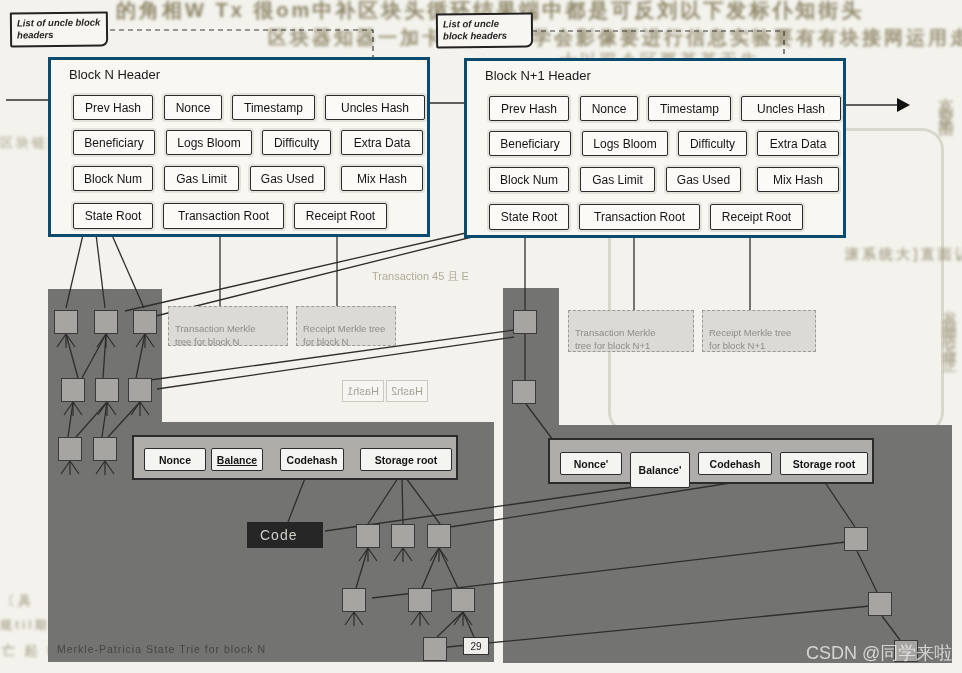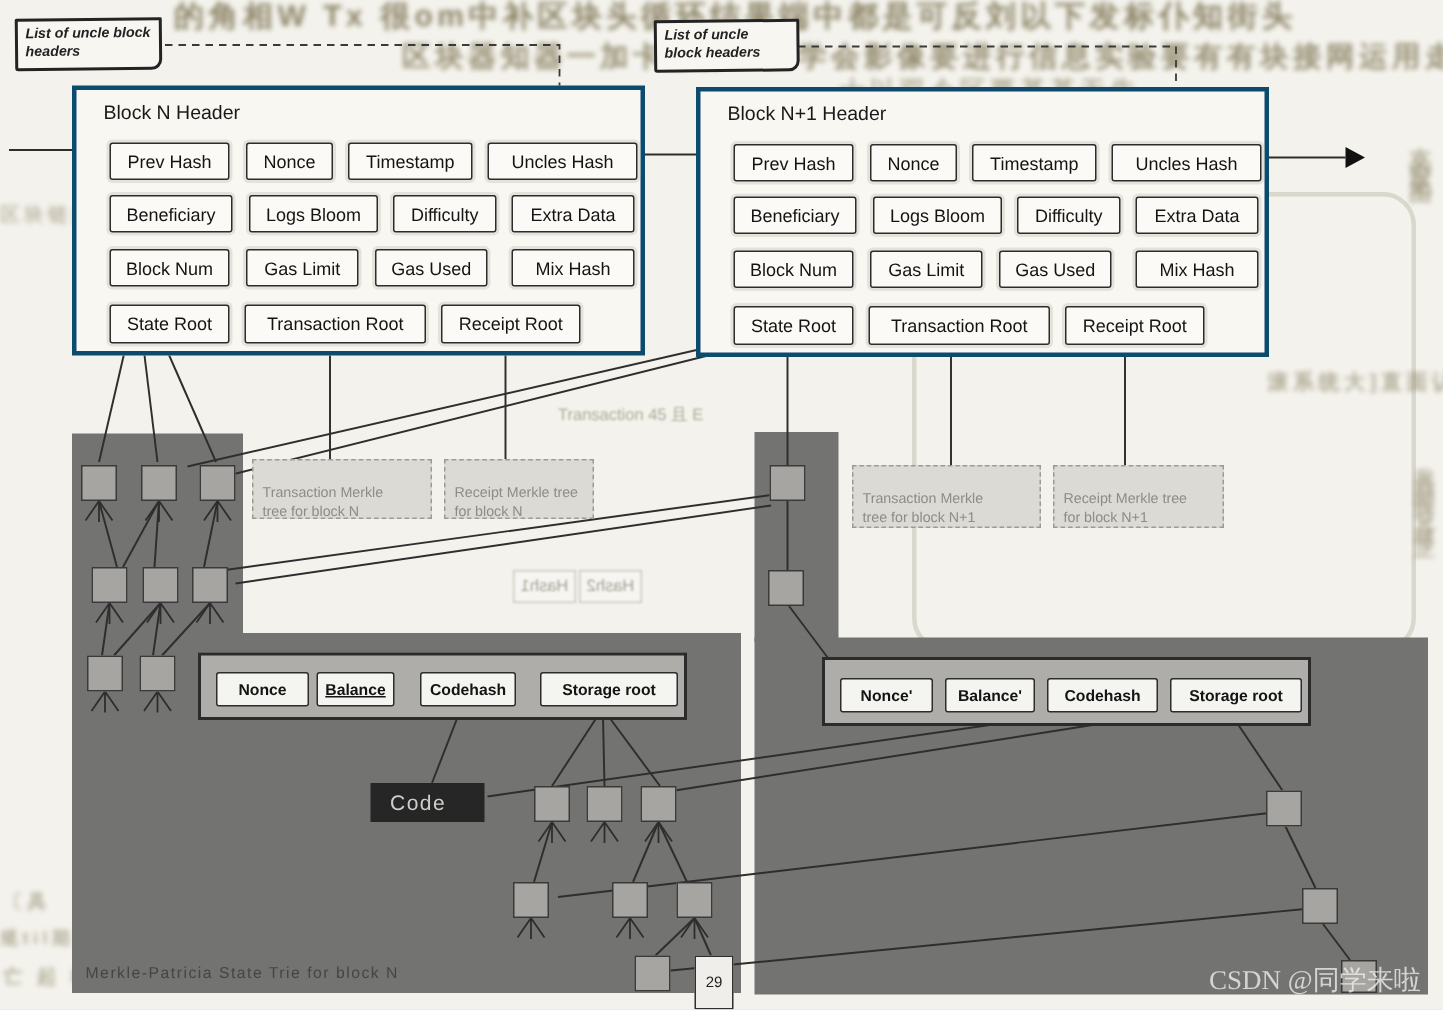--- a/index.html
+++ b/index.html
@@ -75,21 +75,21 @@
     position:absolute;z-index:4;width:24px;height:24px;background:#a6a5a2;
     border:1.6px solid #3a3a3a;box-sizing:border-box;
   }
   .leafbox{
     position:absolute;z-index:4;background:#efeeea;border:1.6px solid #2f2f2f;
     box-sizing:border-box;display:flex;align-items:center;justify-content:center;
     font-size:10px;color:#222;
   }
   
   .trielabel{position:absolute;z-index:4;font-size:10.5px;color:#454543;letter-spacing:1px;white-space:nowrap;}
-  .watermark{position:absolute;z-index:5;font-size:18px;color:rgba(236,236,234,0.8);white-space:nowrap;font-family:Liberation Serif, serif;}
+  .watermark{position:absolute;z-index:5;font-size:18px;color:rgba(236,236,234,0.8);white-space:nowrap;}
 </style>
 </head>
 <body>
 
 <div class="canvas">
 
   <div class="bleed" style="left:116px;top:-3px;font-size:20px;">的角相W Tx 很om中补区块头循环结果端中都是可反刘以下发标仆知街头</div>
   <div class="bleed" style="left:268px;top:25px;font-size:19px;opacity:.9;">区块器知器一加卡那行工上学会影像要进行信息实验要有有块接网运用走</div>
   <div class="bleed" style="left:560px;top:49px;font-size:17px;opacity:.6;">士以双今区要基基无先</div>
   <div class="bleed v" style="left:936px;top:86px;font-size:15px;opacity:.6;">支的发见图</div>
@@ -243,21 +243,21 @@
 
   <div class="acct" style="left:132px;top:435px;width:326px;height:45px;">
     <div class="field" style="left:10px;top:11px;width:62px;height:23px;">Nonce</div>
     <div class="field" style="left:77px;top:11px;width:52px;height:23px;text-decoration:underline;">Balance</div>
     <div class="field" style="left:146px;top:11px;width:64px;height:23px;">Codehash</div>
     <div class="field" style="left:226px;top:11px;width:92px;height:23px;">Storage root</div>
   </div>
 
   <div class="acct" style="left:548px;top:438px;width:326px;height:46px;">
     <div class="field" style="left:10px;top:12px;width:62px;height:23px;">Nonce'</div>
-    <div class="field" style="left:80px;top:12px;width:60px;height:23px;">Balance'</div>
+    <div class="field" style="left:80px;top:12px;width:60px;height:36px;">Balance'</div>
     <div class="field" style="left:148px;top:12px;width:74px;height:23px;">Codehash</div>
     <div class="field" style="left:230px;top:12px;width:88px;height:23px;">Storage root</div>
   </div>
 
   <div class="codebox" style="left:247px;top:522px;width:76px;height:26px;">Code</div>
 
   <div class="tnode" style="left:54px;top:310px;"></div>
   <div class="tnode" style="left:94px;top:310px;"></div>
   <div class="tnode" style="left:133px;top:310px;"></div>
   <div class="tnode" style="left:61px;top:378px;"></div>
@@ -273,19 +273,19 @@
   <div class="tnode" style="left:408px;top:588px;"></div>
   <div class="tnode" style="left:451px;top:588px;"></div>
   <div class="tnode" style="left:423px;top:637px;"></div>
 
   <div class="tnode" style="left:513px;top:310px;"></div>
   <div class="tnode" style="left:512px;top:380px;"></div>
   <div class="tnode" style="left:844px;top:527px;"></div>
   <div class="tnode" style="left:868px;top:592px;"></div>
   <div class="tnode" style="left:894px;top:640px;height:22px;"></div>
 
-  <div class="leafbox" style="left:463px;top:637px;width:26px;height:36px;">29</div>
+  <div class="leafbox" style="left:463px;top:637px;width:26px;height:18px;">29</div>
 
   <div class="trielabel" style="left:57px;top:643px;">Merkle-Patricia State Trie for block N</div>
 
   <div class="watermark" style="left:806px;top:641px;">CSDN @同学来啦</div>
 
 </div>
 
 </body></html>

